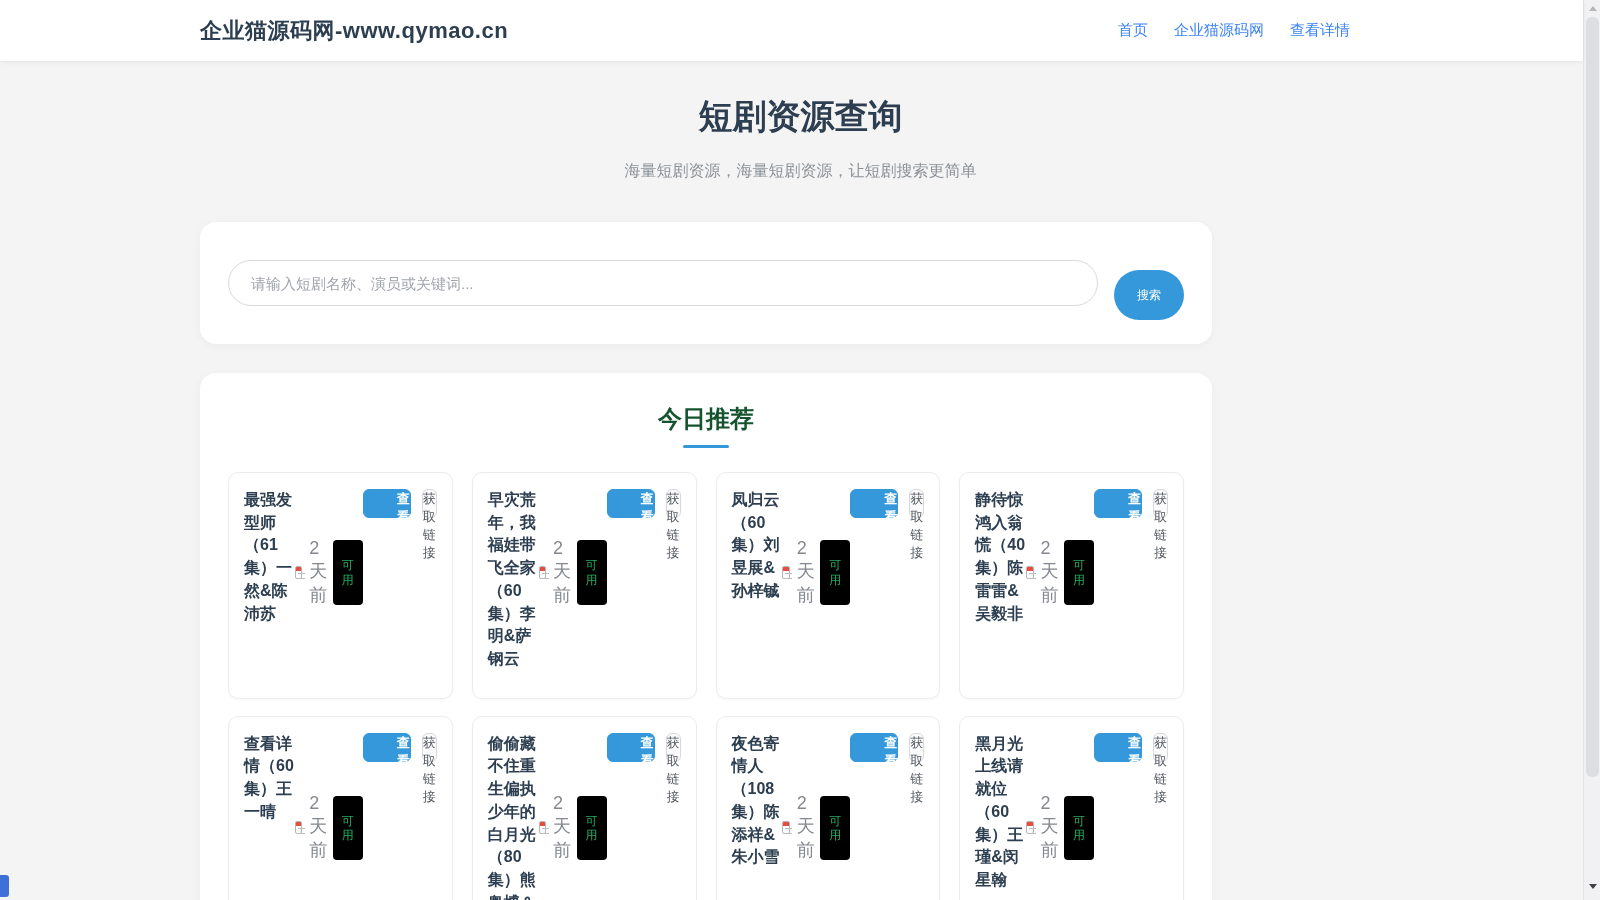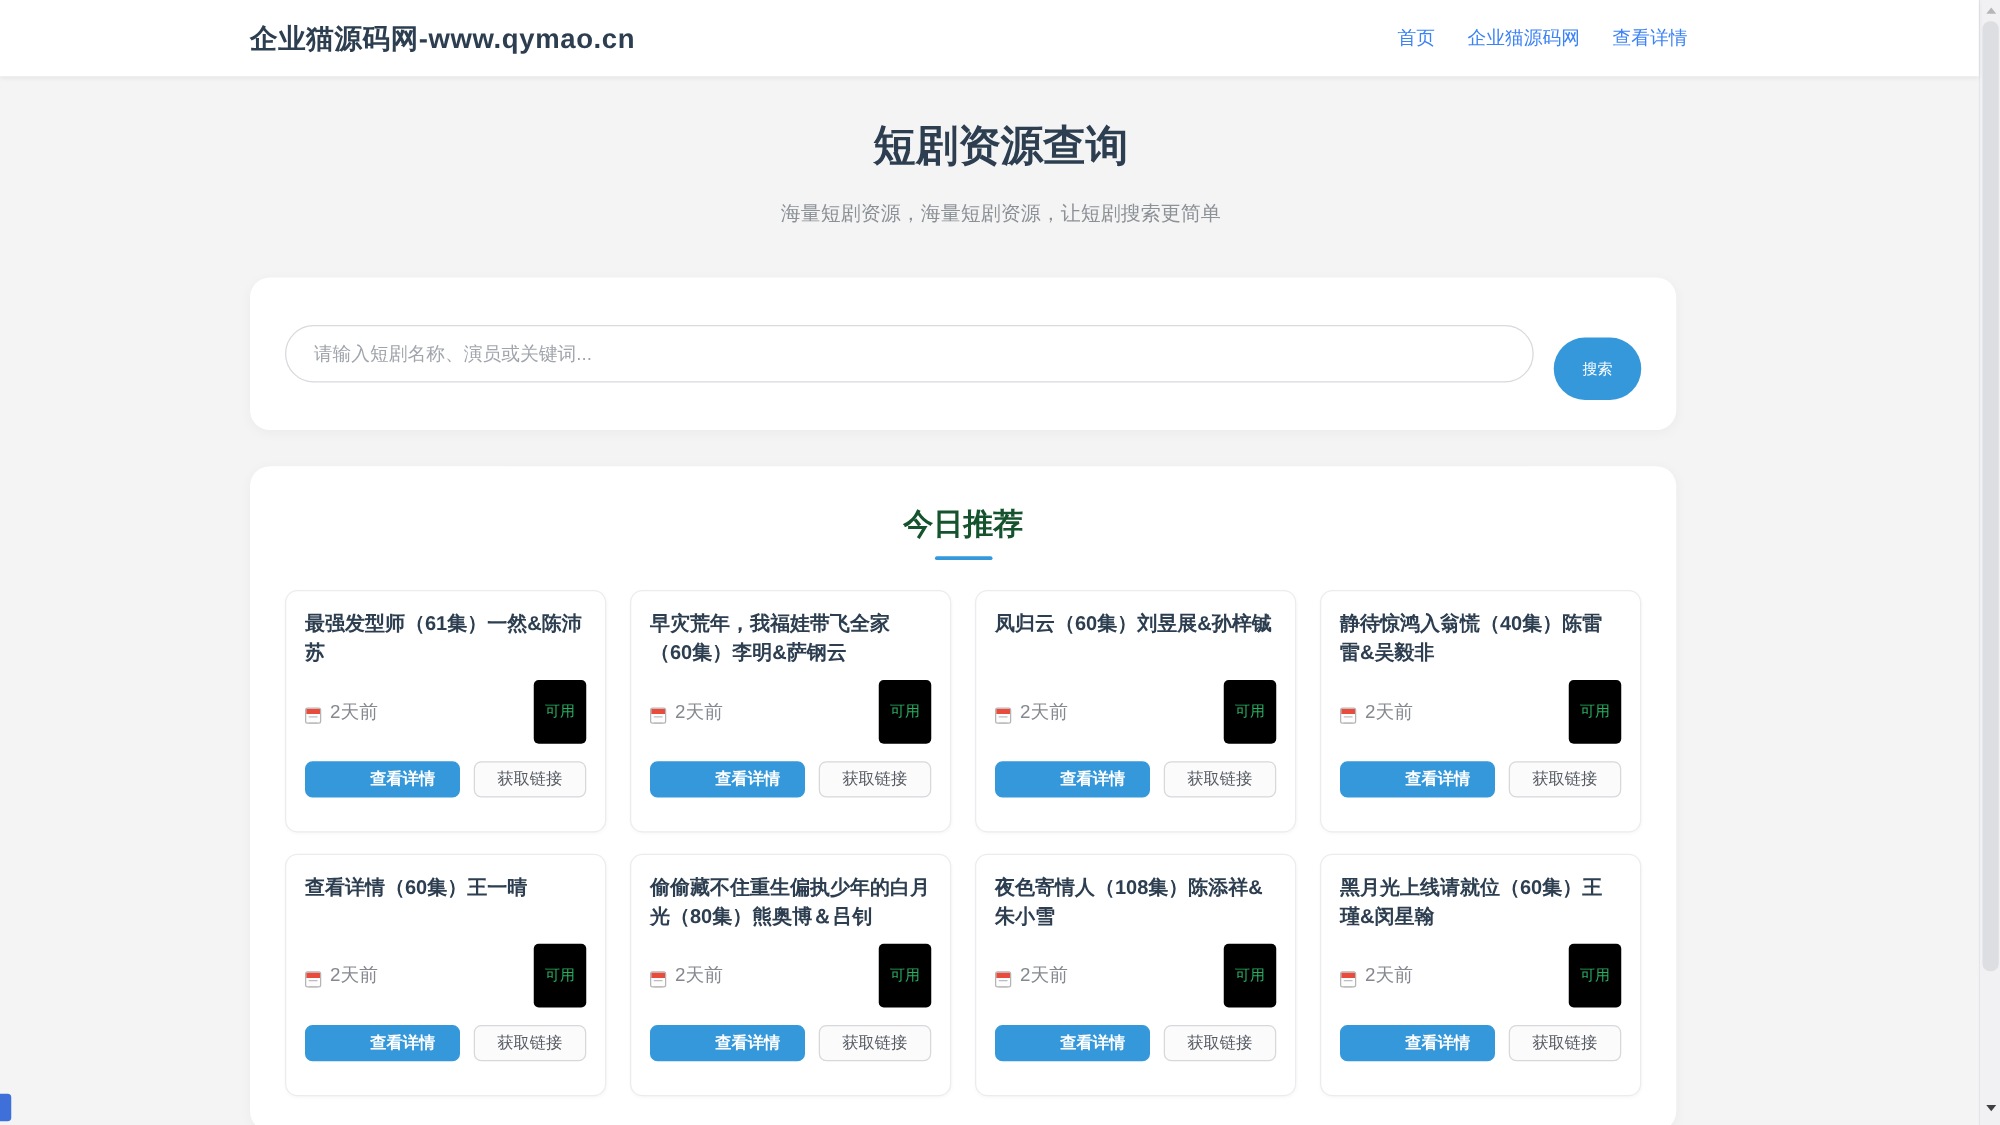--- a/index.html
+++ b/index.html
@@ -19,21 +19,21 @@
   .logo { font-size:22px; font-weight:700; color:#2c3e50; letter-spacing:.5px; cursor:pointer; }
   .nav { display:flex; gap:26px; }
   .nav span { font-size:15px; color:#3b82f6; cursor:pointer; }
 
   
   .hero { text-align:center; padding-top:33px;padding-left:18px; }
   .hero h1 { font-size:34px; font-weight:700; color:#2c3e50; }
   .hero p { margin-top:21px; font-size:16px; color:#8c9196; }
 
   
-  .container { width:1141px; margin-left:200px; }
+  .container { width:1012px; margin-left:200px; }
 
   .search-card {
     margin-top:40px; background:#fff; border-radius:16px;
     padding:24px 28px; display:flex; align-items:center;
     box-shadow:0 2px 10px rgba(0,0,0,.04);
   }
   .search-input {
     flex:1; height:46px; border:1px solid #d9d9de; border-radius:24px;
     padding:0 22px; font-size:15px; color:#444; outline:none; background:#fff;
     font-family:"Liberation Sans","DejaVu Sans",sans-serif;
@@ -49,27 +49,27 @@
     margin-top:29px; background:#fff; border-radius:16px;
     padding:30px 28px 28px; box-shadow:0 2px 10px rgba(0,0,0,.04);
   }
   .section-title { text-align:center; font-size:24px; font-weight:700; color:#14532d; }
   .section-underline { width:46px; height:3px; background:#3498db; border-radius:2px; margin:10px auto 24px; }
 
   
   .grid { display:grid; grid-template-columns:repeat(4,1fr); gap:17px 19px; }
   .card {
     border:1px solid #ececee; border-radius:10px; background:#fff;
-    padding:16px 15px 27px; min-height:171px; display:flex; flex-direction:column;
+    padding:16px 15px 27px; min-height:171px; display:flex; flex-direction:row;
     box-shadow:0 1px 3px rgba(0,0,0,.03);
   }
   .card-title { font-size:16px; font-weight:700; color:#2c3e50; line-height:1.42; }
   .card-spacer { flex:1; min-height:10px; }
   .meta { display:flex; align-items:center; justify-content:space-between; margin-bottom:14px; }
-  .date { display:flex; align-items:flex-end; font-size:15px; color:#85898f; }
+  .date { display:flex; align-items:center; font-size:18px; color:#85898f; }
   .cal-icon {
     position:relative; display:inline-block; width:13px; height:13px; margin-right:7px;
     border:1px solid #b5b5b5; border-radius:2px;
     background:linear-gradient(to bottom,#e74c3c 0 4px,#fdfdfd 4px 100%);
   }
   .cal-icon::after {
     content:""; position:absolute; left:2px; top:6px; width:7px; height:4px;
     border-top:1px solid #bdbdbd; border-bottom:1px solid #bdbdbd;
   }
   .badge {

